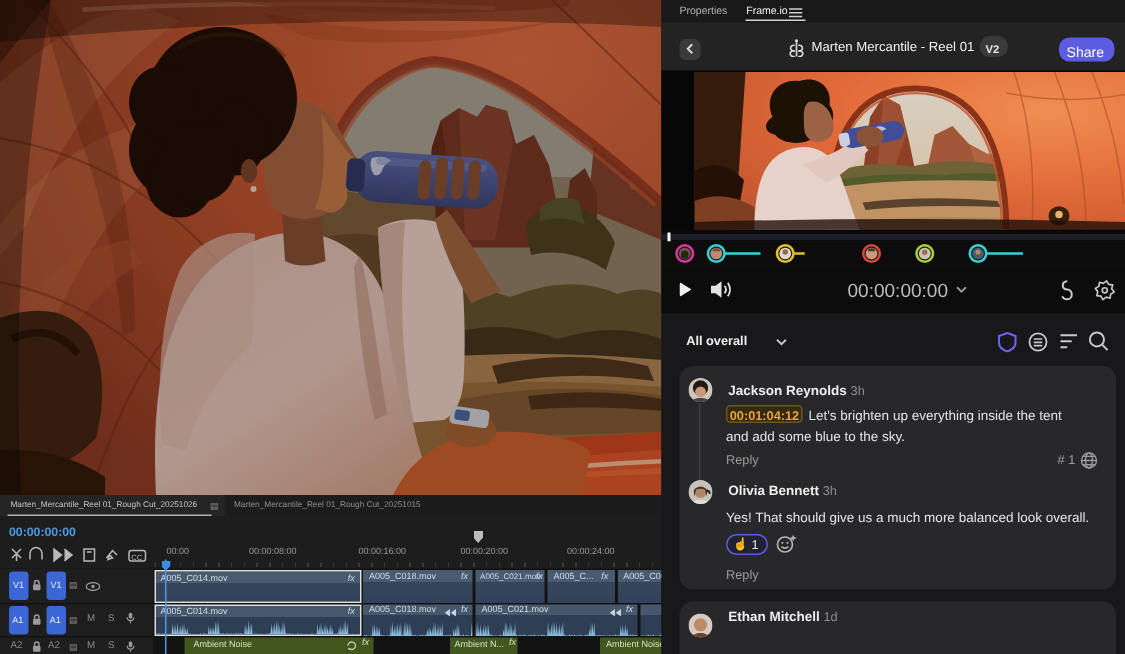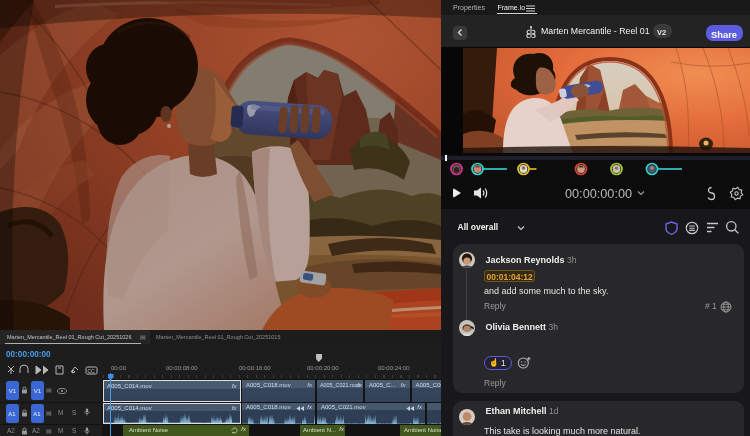--- a/index.html
+++ b/index.html
@@ -325,21 +325,21 @@
         <path d="M4.8,5.4 a1.9,1.9 0 1 0 0,3.4"></path>
         <path d="M7.2,5.4 a1.9,1.9 0 1 1 0,3.4"></path>
         <path d="M4.8,9.2 a1.9,1.9 0 1 0 0,3.2"></path>
         <path d="M7.2,9.2 a1.9,1.9 0 1 1 0,3.2"></path>
       </g>
     </svg>
     <span class="t" style="left:100px;top:10.5px;font-size:8.8px;color:#f2f2f2">Marten Mercantile - Reel 01</span>
     <div class="abs" style="left:212px;top:9px;width:18.5px;height:13.5px;background:#3a3a3b;border-radius:7px"></div>
     <span class="t" style="left:216px;top:12.5px;font-size:7.5px;font-weight:bold;color:#e8e8e8">V2</span>
     <div class="abs" style="left:264.5px;top:10px;width:37px;height:15.5px;background:#5c5ce0;border-radius:7px"></div>
-    <span class="t" style="left:270px;top:14px;font-size:9.4px;font-weight:bold;color:#ffffff">Share</span>
+    <span class="t" style="left:270px;top:14px;font-size:9.4px;font-weight:normal;color:#ffffff">Share</span>
   </div>
 
   <div class="abs" style="left:0px;top:47px;width:309px;height:107px;background:#070707">
     <svg class="abs" style="left:22px;top:1px" width="287" height="105" viewBox="0 0 287 105">
       <defs>
         <radialGradient id="thglow" cx="0.82" cy="0.25" r="1.25">
           <stop offset="0" stop-color="#f08e52"></stop>
           <stop offset="0.4" stop-color="#e26a3a"></stop>
           <stop offset="1" stop-color="#aa4826"></stop>
         </radialGradient>
@@ -476,21 +476,22 @@
         <g clip-path="url(#av1)">
           <rect width="16" height="16" fill="#cfc6bd"></rect>
           <circle cx="8" cy="6.6" r="5.1" fill="#241810"></circle>
           <circle cx="8" cy="9.2" r="3.6" fill="#c89a78"></circle>
           <path d="M2,16 C3,12.5 13,12.5 14,16 Z" fill="#3c4450"></path>
         </g>
       </svg>
       <span class="t" style="left:32.5px;top:10.5px;font-size:9px;font-weight:bold;color:#ededed">Jackson Reynolds <span style="font-weight:normal;color:#8f8f8f;font-size:8.5px">3h</span></span>
       <div class="abs" style="left:31px;top:26px;width:51px;height:12px;background:#342b12;border:1px solid #6b5820;border-radius:3px"></div>
       <span class="t" style="left:33.5px;top:28px;font-size:8.5px;font-weight:bold;color:#e8a33d">00:01:04:12</span>
-      <span class="t" style="left:31px;top:41.5px;font-size:9px;color:#e4e4e4">and add some much to the sky.</span>
+      <span class="t" style="left:86px;top:27.5px;font-size:9px;color:#e4e4e4">Let's brighten up everything inside the tent</span>
+      <span class="t" style="left:31px;top:41.5px;font-size:9px;color:#e4e4e4">and add some blue to the sky.</span>
       <span class="t" style="left:31px;top:57px;font-size:8.5px;color:#9b9b9b">Reply</span>
       <span class="t" style="left:252px;top:57px;font-size:8.5px;color:#9b9b9b"># 1</span>
       <svg class="abs" style="left:267px;top:56.5px" width="12" height="12" viewBox="0 0 12 12">
         <circle cx="6" cy="6" r="5" stroke="#9b9b9b" stroke-width="0.9" fill="none"></circle>
         <ellipse cx="6" cy="6" rx="2.3" ry="5" stroke="#9b9b9b" stroke-width="0.9" fill="none"></ellipse>
         <path d="M1,6 H11 M1.7,3.2 H10.3 M1.7,8.8 H10.3" stroke="#9b9b9b" stroke-width="0.9"></path>
       </svg>
       <svg class="abs" style="left:5.5px;top:75.5px" width="16" height="16" viewBox="0 0 16 16">
         <defs>
             <clipPath id="av2">
@@ -499,20 +500,21 @@
           </defs>
         <g clip-path="url(#av2)">
           <rect width="16" height="16" fill="#c8c2bc"></rect>
           <circle cx="8" cy="8" r="4" fill="#b08668"></circle>
           <path d="M3.5,8 C3,3.5 13,3.5 12.5,8 L12,11 L11,6.5 C9,5.5 7,5.5 5,6.5 L4,11 Z" fill="#443426"></path>
           <path d="M2,16 C3,12.5 13,12.5 14,16 Z" fill="#dedede"></path>
           <path d="M12,7 a2.2,2.2 0 0 1 2.2,2.2" stroke="#1a1a1a" stroke-width="1.3" fill="none"></path>
         </g>
       </svg>
       <span class="t" style="left:32.5px;top:78px;font-size:9px;font-weight:bold;color:#ededed">Olivia Bennett <span style="font-weight:normal;color:#8f8f8f;font-size:8.5px">3h</span></span>
+      <span class="t" style="left:31px;top:95.5px;font-size:9px;color:#e4e4e4">Yes! That should give us a much more balanced look overall.</span>
       <div class="abs" style="left:31px;top:111.5px;width:28px;height:14px;border:1px solid #5c5ce0;border-radius:7px;background:#222230"></div>
       <span class="t" style="left:36px;top:114px;font-size:8px">☝</span>
       <span class="t" style="left:48px;top:114px;font-size:8.5px;color:#e8e8e8">1</span>
       <svg class="abs" style="left:64px;top:111.5px" width="14" height="14" viewBox="0 0 14 14">
         <circle cx="6.3" cy="7" r="5" stroke="#b4b4b4" stroke-width="1.1" fill="none"></circle>
         <circle cx="4.6" cy="5.9" r="0.7" fill="#b4b4b4"></circle>
         <circle cx="8" cy="5.9" r="0.7" fill="#b4b4b4"></circle>
         <path d="M4,8.4 Q6.3,10.4 8.6,8.4" stroke="#b4b4b4" stroke-width="1.1" fill="none"></path>
         <path d="M11.8,1 V4.4 M10.1,2.7 H13.5" stroke="#b4b4b4" stroke-width="1.1"></path>
       </svg>
@@ -526,16 +528,15 @@
               <circle cx="8" cy="8" r="8"></circle>
             </clipPath>
           </defs>
         <g clip-path="url(#av3)">
           <rect width="16" height="16" fill="#d4ccc4"></rect>
           <circle cx="8" cy="7.5" r="4.4" fill="#c08a66"></circle>
           <path d="M2,16 C3,12 13,12 14,16 Z" fill="#6a4432"></path>
         </g>
       </svg>
       <span class="t" style="left:32.5px;top:5px;font-size:9px;font-weight:bold;color:#ededed">Ethan Mitchell <span style="font-weight:normal;color:#8f8f8f;font-size:8.5px">1d</span></span>
-      <span class="t" style="left:31px;top:24.5px;font-size:9px;color:#e4e4e4">This take is looking much more natural.</span>
     </div>
   </div>
 </div>
 
 </body></html>

